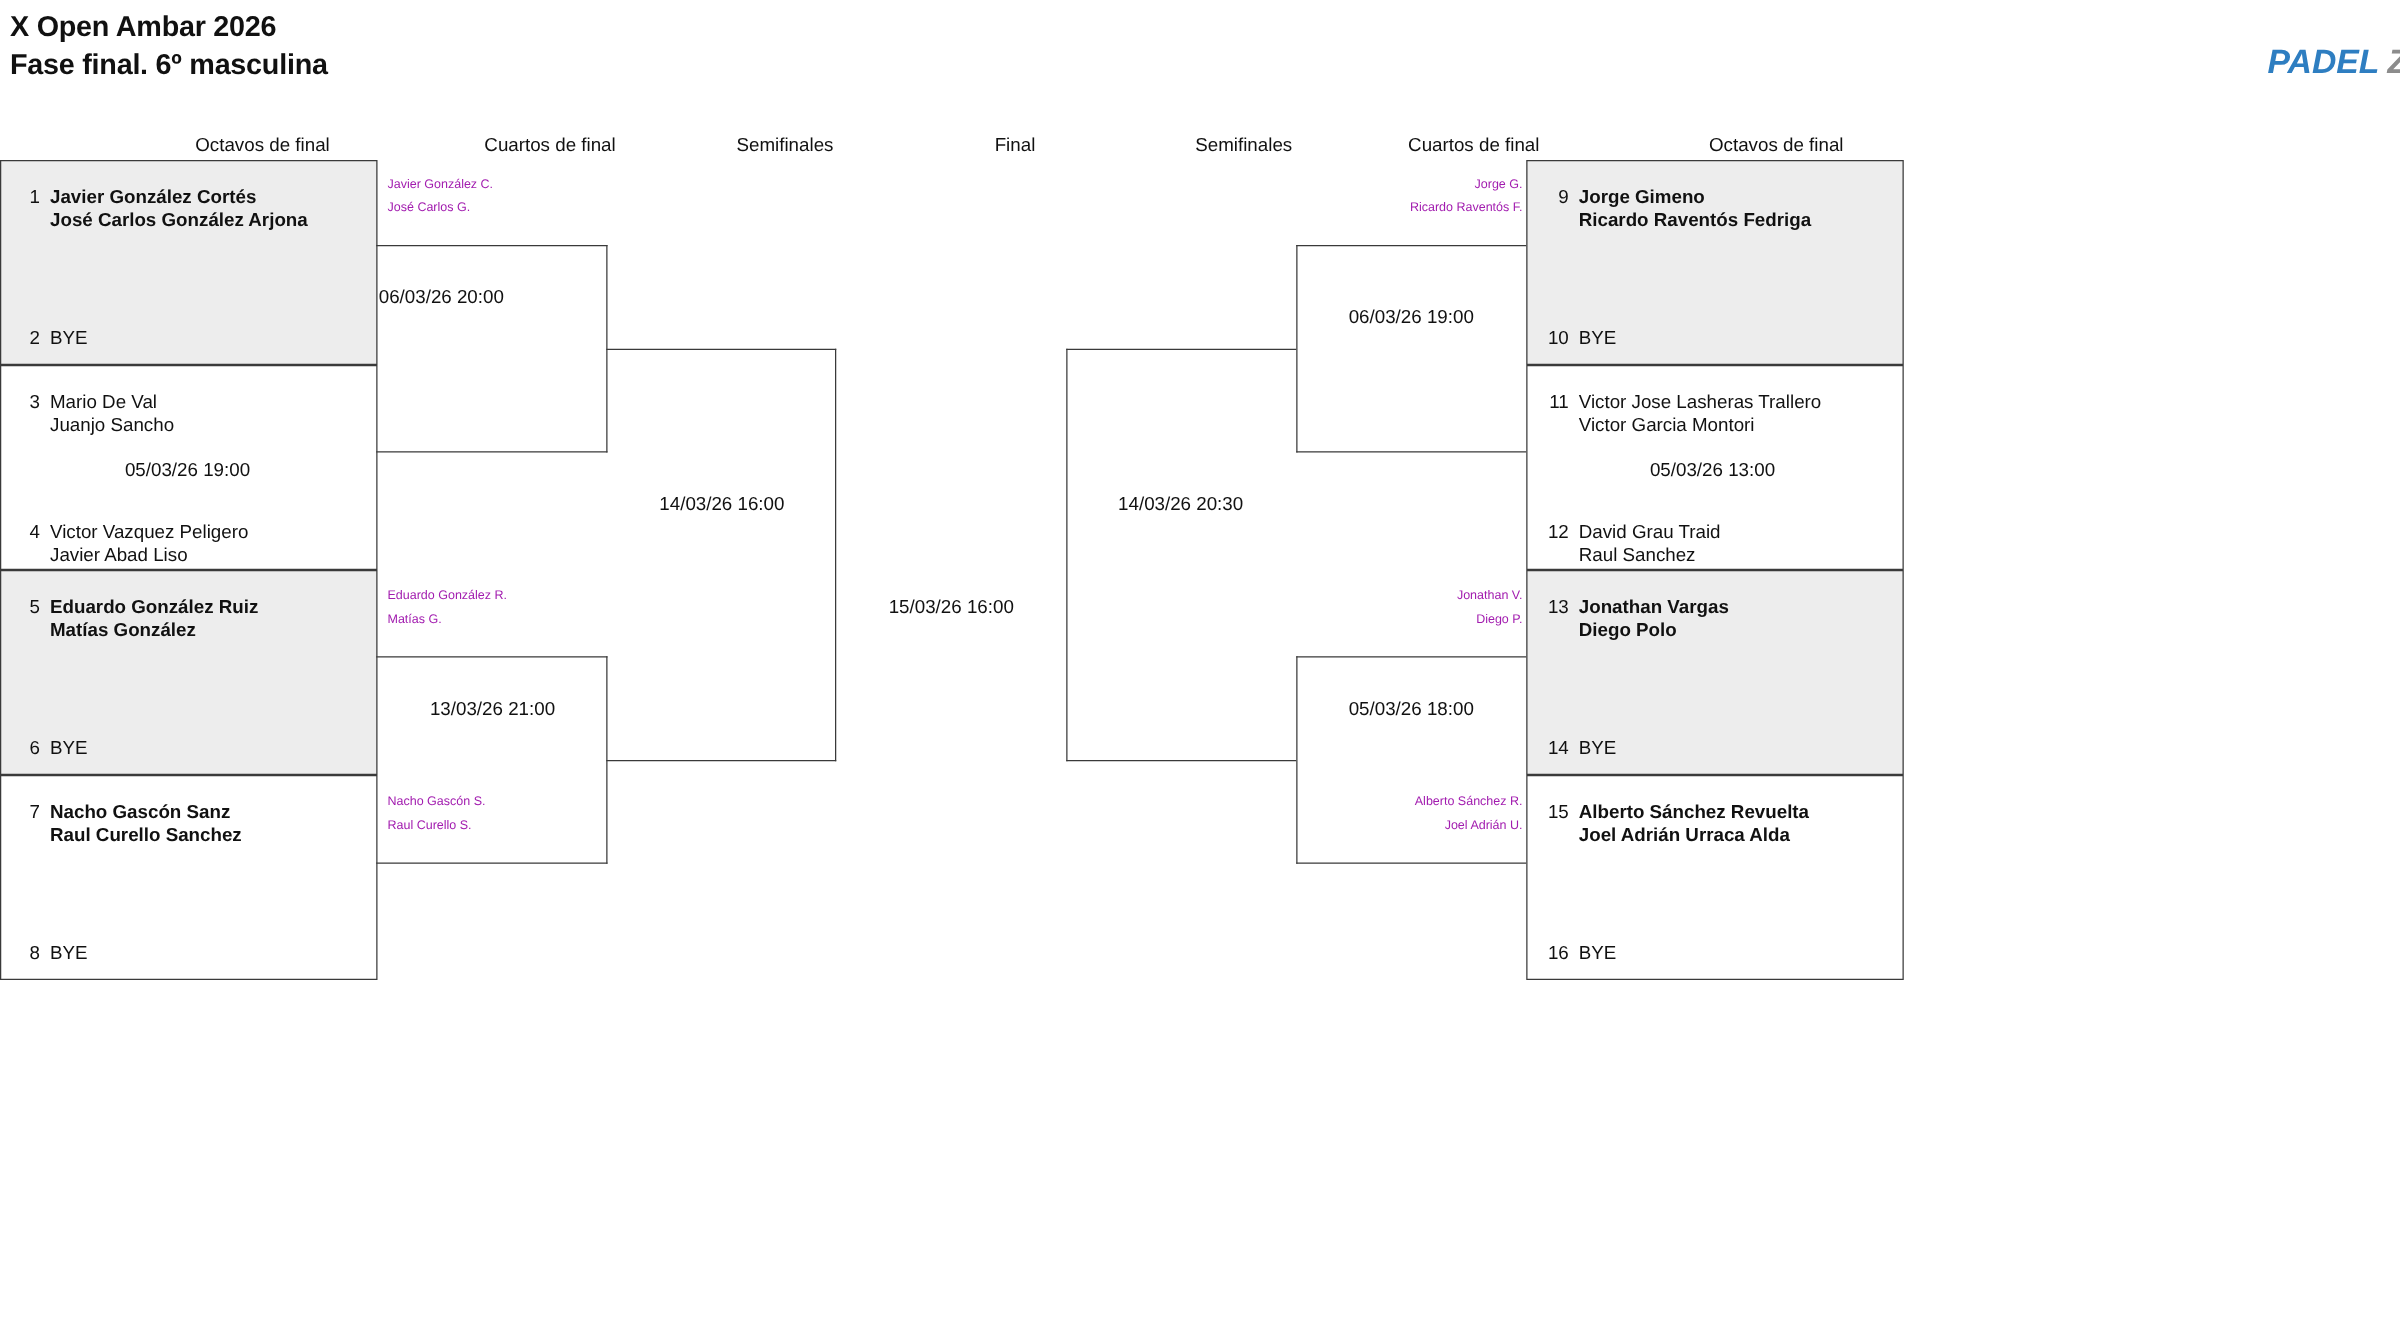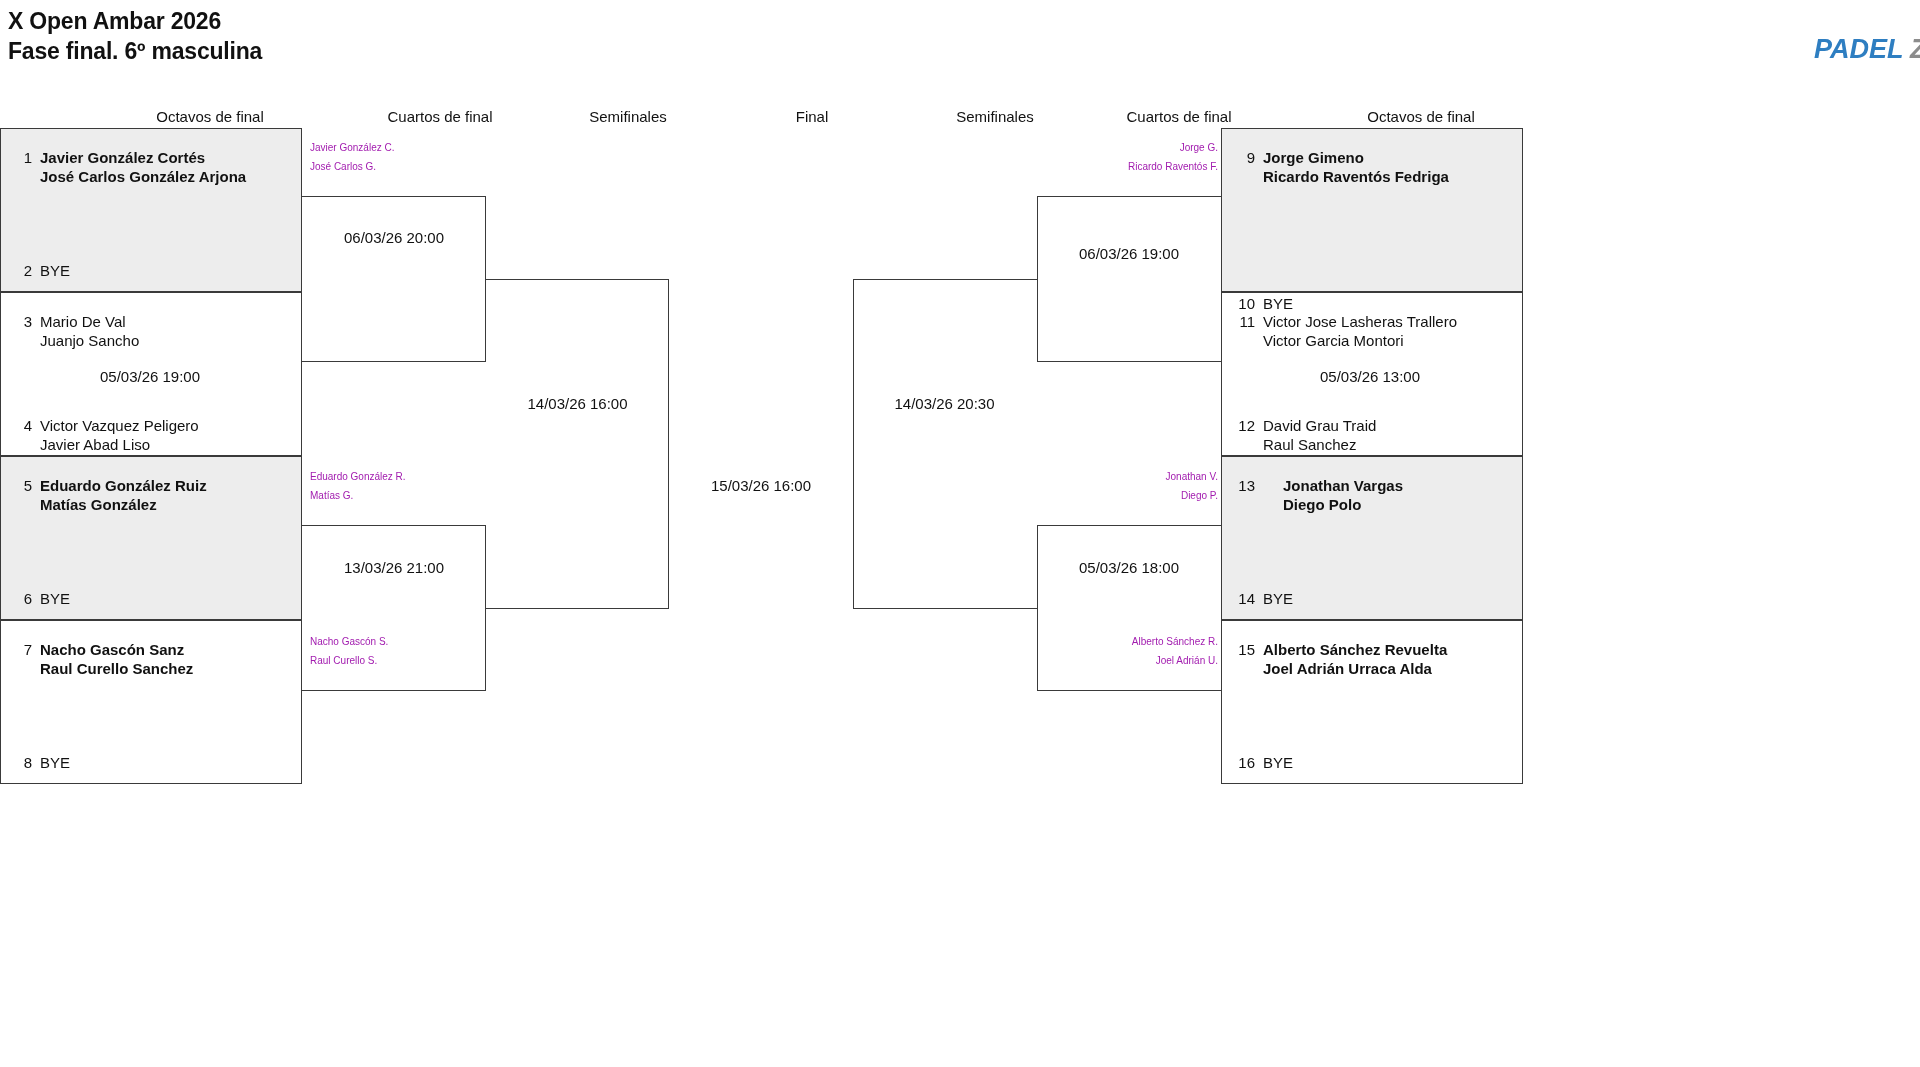--- a/index.html
+++ b/index.html
@@ -176,21 +176,21 @@
   <div class="pair-row" style="position:relative;">
     <span class="seednum">8</span>
     <span class="seednames">BYE</span>
   </div>
 </div>
 
 <div class="abs advname" style="left:310px;top:138px;">
   <span>Javier González C.</span><br><span>José Carlos G.</span>
 </div>
 <div class="abs connbox nb-left" style="left:301px;top:196px;width:185px;height:166px;"></div>
-<div class="abs mtime" style="left:303px;top:229px;width:182px;text-align:center;">06/03/26 20:00</div>
+<div class="abs mtime" style="left:303px;top:229px;width:182px;">06/03/26 20:00</div>
 
 <div class="abs advname" style="left:310px;top:467px;">
   <span>Eduardo González R.</span><br><span>Matías G.</span>
 </div>
 <div class="abs connbox nb-left" style="left:301px;top:525px;width:185px;height:166px;"></div>
 <div class="abs mtime" style="left:303px;top:559px;width:182px;text-align:center;">13/03/26 21:00</div>
 
 <div class="abs advname" style="left:310px;top:632px;">
   <span>Nacho Gascón S.</span><br><span>Raul Curello S.</span>
 </div>
@@ -225,21 +225,21 @@
 <div class="abs seedbox" style="left:1221px;top:620px;width:302px;height:164px;"></div>
 
 <div class="abs" style="left:1225px;top:148px;">
   <div class="pair-row right" style="position:relative;">
     <span class="seednum rightnum">9</span>
     <span class="seednames bold">
       <span>Jorge Gimeno</span><br><span>Ricardo Raventós Fedriga</span>
     </span>
   </div>
 </div>
-<div class="abs" style="left:1225px;top:261px;margin-top:33px;">
+<div class="abs" style="left:1225px;top:261px;">
   <div class="pair-row right" style="position:relative;">
     <span class="seednum rightnum">10</span>
     <span class="seednames">BYE</span>
   </div>
 </div>
 
 <div class="abs" style="left:1225px;top:312px;">
   <div class="pair-row right" style="position:relative;">
     <span class="seednum rightnum">11</span>
     <span class="seednames">
@@ -251,21 +251,21 @@
 <div class="abs" style="left:1225px;top:416px;">
   <div class="pair-row right" style="position:relative;">
     <span class="seednum rightnum">12</span>
     <span class="seednames">
       <span>David Grau Traid</span><br><span>Raul Sanchez</span>
     </span>
   </div>
 </div>
 
 <div class="abs" style="left:1225px;top:476px;">
-  <div class="pair-row right" style="position:relative;gap:20px;">
+  <div class="pair-row right" style="position:relative;">
     <span class="seednum rightnum">13</span>
     <span class="seednames bold">
       <span>Jonathan Vargas</span><br><span>Diego Polo</span>
     </span>
   </div>
 </div>
 <div class="abs" style="left:1225px;top:589px;">
   <div class="pair-row right" style="position:relative;">
     <span class="seednum rightnum">14</span>
     <span class="seednames">BYE</span>

